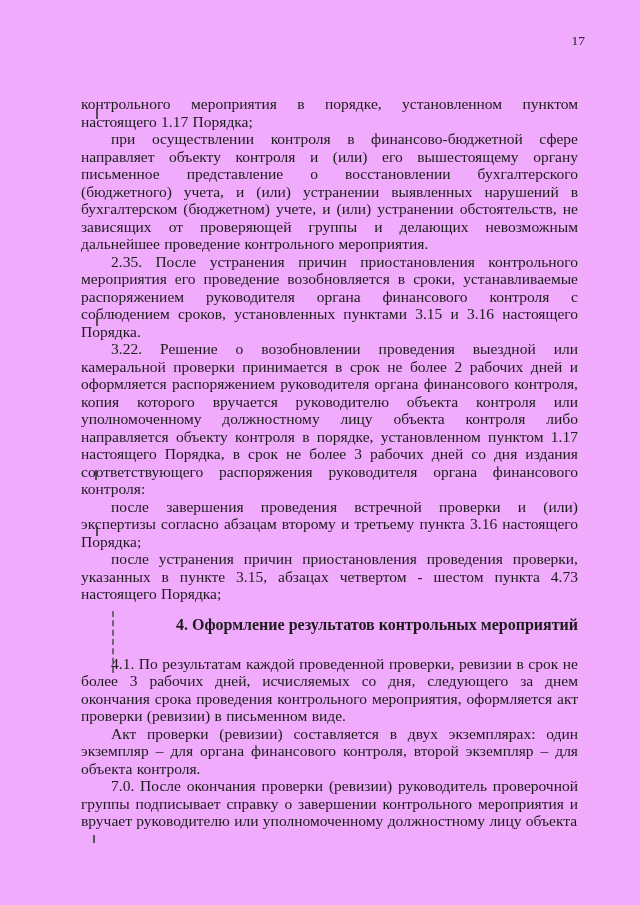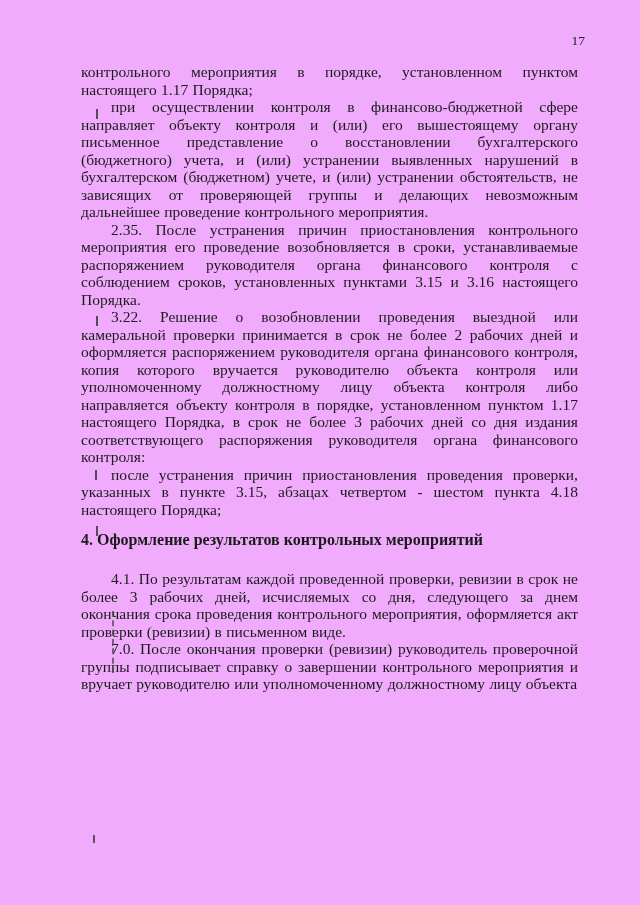--- a/index.html
+++ b/index.html
@@ -34,26 +34,27 @@
     text-justify: inter-word;
   }
   .para {
     margin: 0;
     padding: 0;
     text-indent: 30px;
     word-spacing: 0.5px;
   }
   .para.no-indent {
     text-indent: 0;
+    margin-top: 32px;
   }
   .section-heading {
     margin: 12px 0 21px 0;
     font-size: 16px;
     font-weight: bold;
-    text-align: left;
+    text-align: right;
     text-indent: 0;
     line-height: 19px;
   }
   
   .tick {
     position: absolute;
     width: 2px;
     height: 10px;
     background: #3a3a3a;
     opacity: 0.85;
@@ -84,27 +85,29 @@
 
   <div class="page-number">17</div>
 
   <div class="body-text">
 
     <div>
         <p class="para no-indent">контрольного мероприятия в порядке, установленном пунктом настоящего 1.17 Порядка;</p>
         <p class="para">при осуществлении контроля в финансово-бюджетной сфере направляет объекту контроля и (или) его вышестоящему органу письменное представление о восстановлении бухгалтерского (бюджетного) учета, и (или) устранении выявленных нарушений в бухгалтерском (бюджетном) учете, и (или) устранении обстоятельств, не зависящих от проверяющей группы и делающих невозможным дальнейшее проведение контрольного мероприятия.</p>
         <p class="para">2.35. После устранения причин приостановления контрольного мероприятия его проведение возобновляется в сроки, устанавливаемые распоряжением руководителя органа финансового контроля с соблюдением сроков, установленных пунктами 3.15 и 3.16 настоящего Порядка.</p>
         <p class="para">3.22. Решение о возобновлении проведения выездной или камеральной проверки принимается в срок не более 2 рабочих дней и оформляется распоряжением руководителя органа финансового контроля, копия которого вручается руководителю объекта контроля или уполномоченному должностному лицу объекта контроля либо направляется объекту контроля в порядке, установленном пунктом 1.17 настоящего Порядка, в срок не более 3 рабочих дней со дня издания соответствующего распоряжения руководителя органа финансового контроля:</p>
-        <p class="para">после устранения причин приостановления проведения проверки, указанных в пункте 3.15, абзацах четвертом - шестом пункта 4.18 настоящего Порядка;</p>
+        <p class="para">после завершения проведения встречной проверки и (или) экспертизы согласно абзацам второму и третьему пункта 3.16 настоящего Порядка;</p>
+        <p class="para">после устранения причин приостановления проведения проверки, указанных в пункте 3.15, абзацах четвертом - шестом пункта 4.73 настоящего Порядка;</p>
       </div>
 
     <p class="section-heading">4. Оформление результатов контрольных мероприятий</p>
 
     <div>
         <p class="para">4.1. По результатам каждой проведенной проверки, ревизии  в срок не более 3 рабочих дней, исчисляемых со дня, следующего за днем окончания срока проведения контрольного мероприятия, оформляется акт проверки (ревизии) в письменном виде.</p>
+        <p class="para">Акт проверки (ревизии) составляется в двух экземплярах: один экземпляр – для органа финансового контроля, второй экземпляр – для объекта контроля.</p>
         <p class="para">7.0. После окончания проверки  (ревизии) руководитель проверочной группы подписывает справку о завершении контрольного мероприятия и вручает руководителю или уполномоченному должностному лицу объекта</p>
       </div>
 
   </div>
 
   <div class="tick" style="left:96px; top:109px;"></div>
   <div class="tick" style="left:96px; top:316px;"></div>
   <div class="tick" style="left:95px; top:470px;"></div>
   <div class="tick" style="left:96px; top:526px;"></div>
   <div class="dashline"></div>

